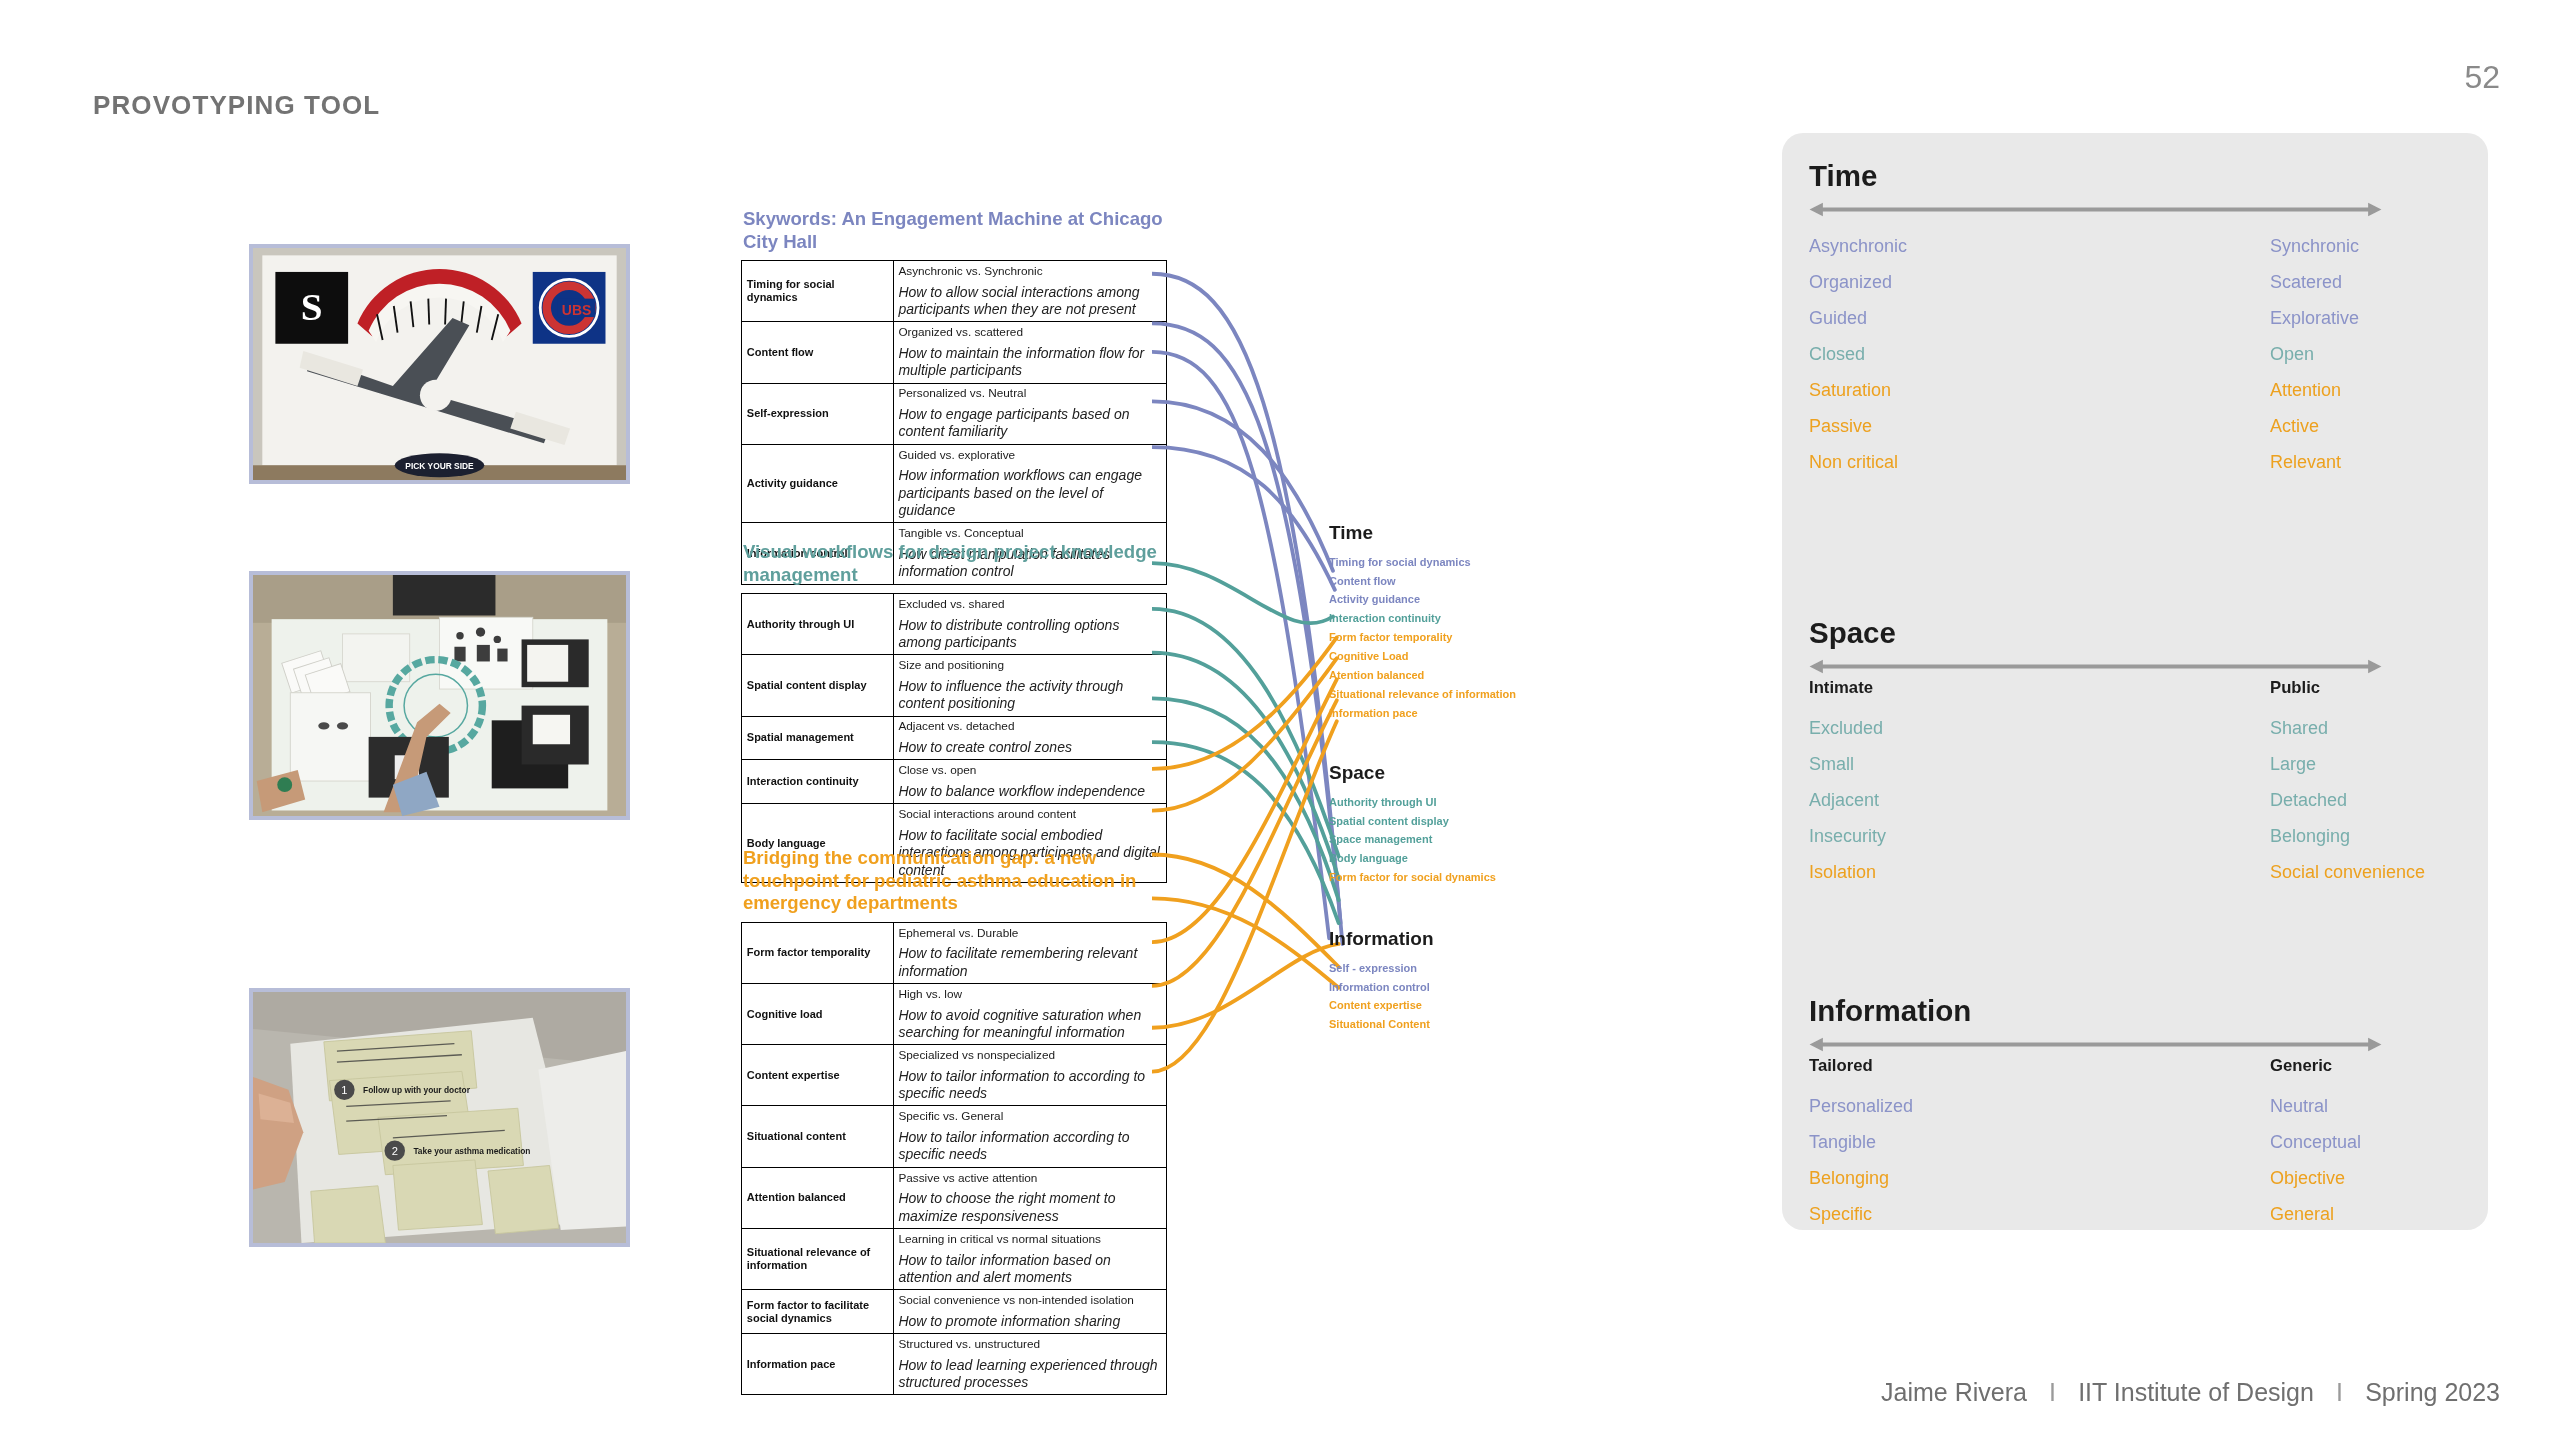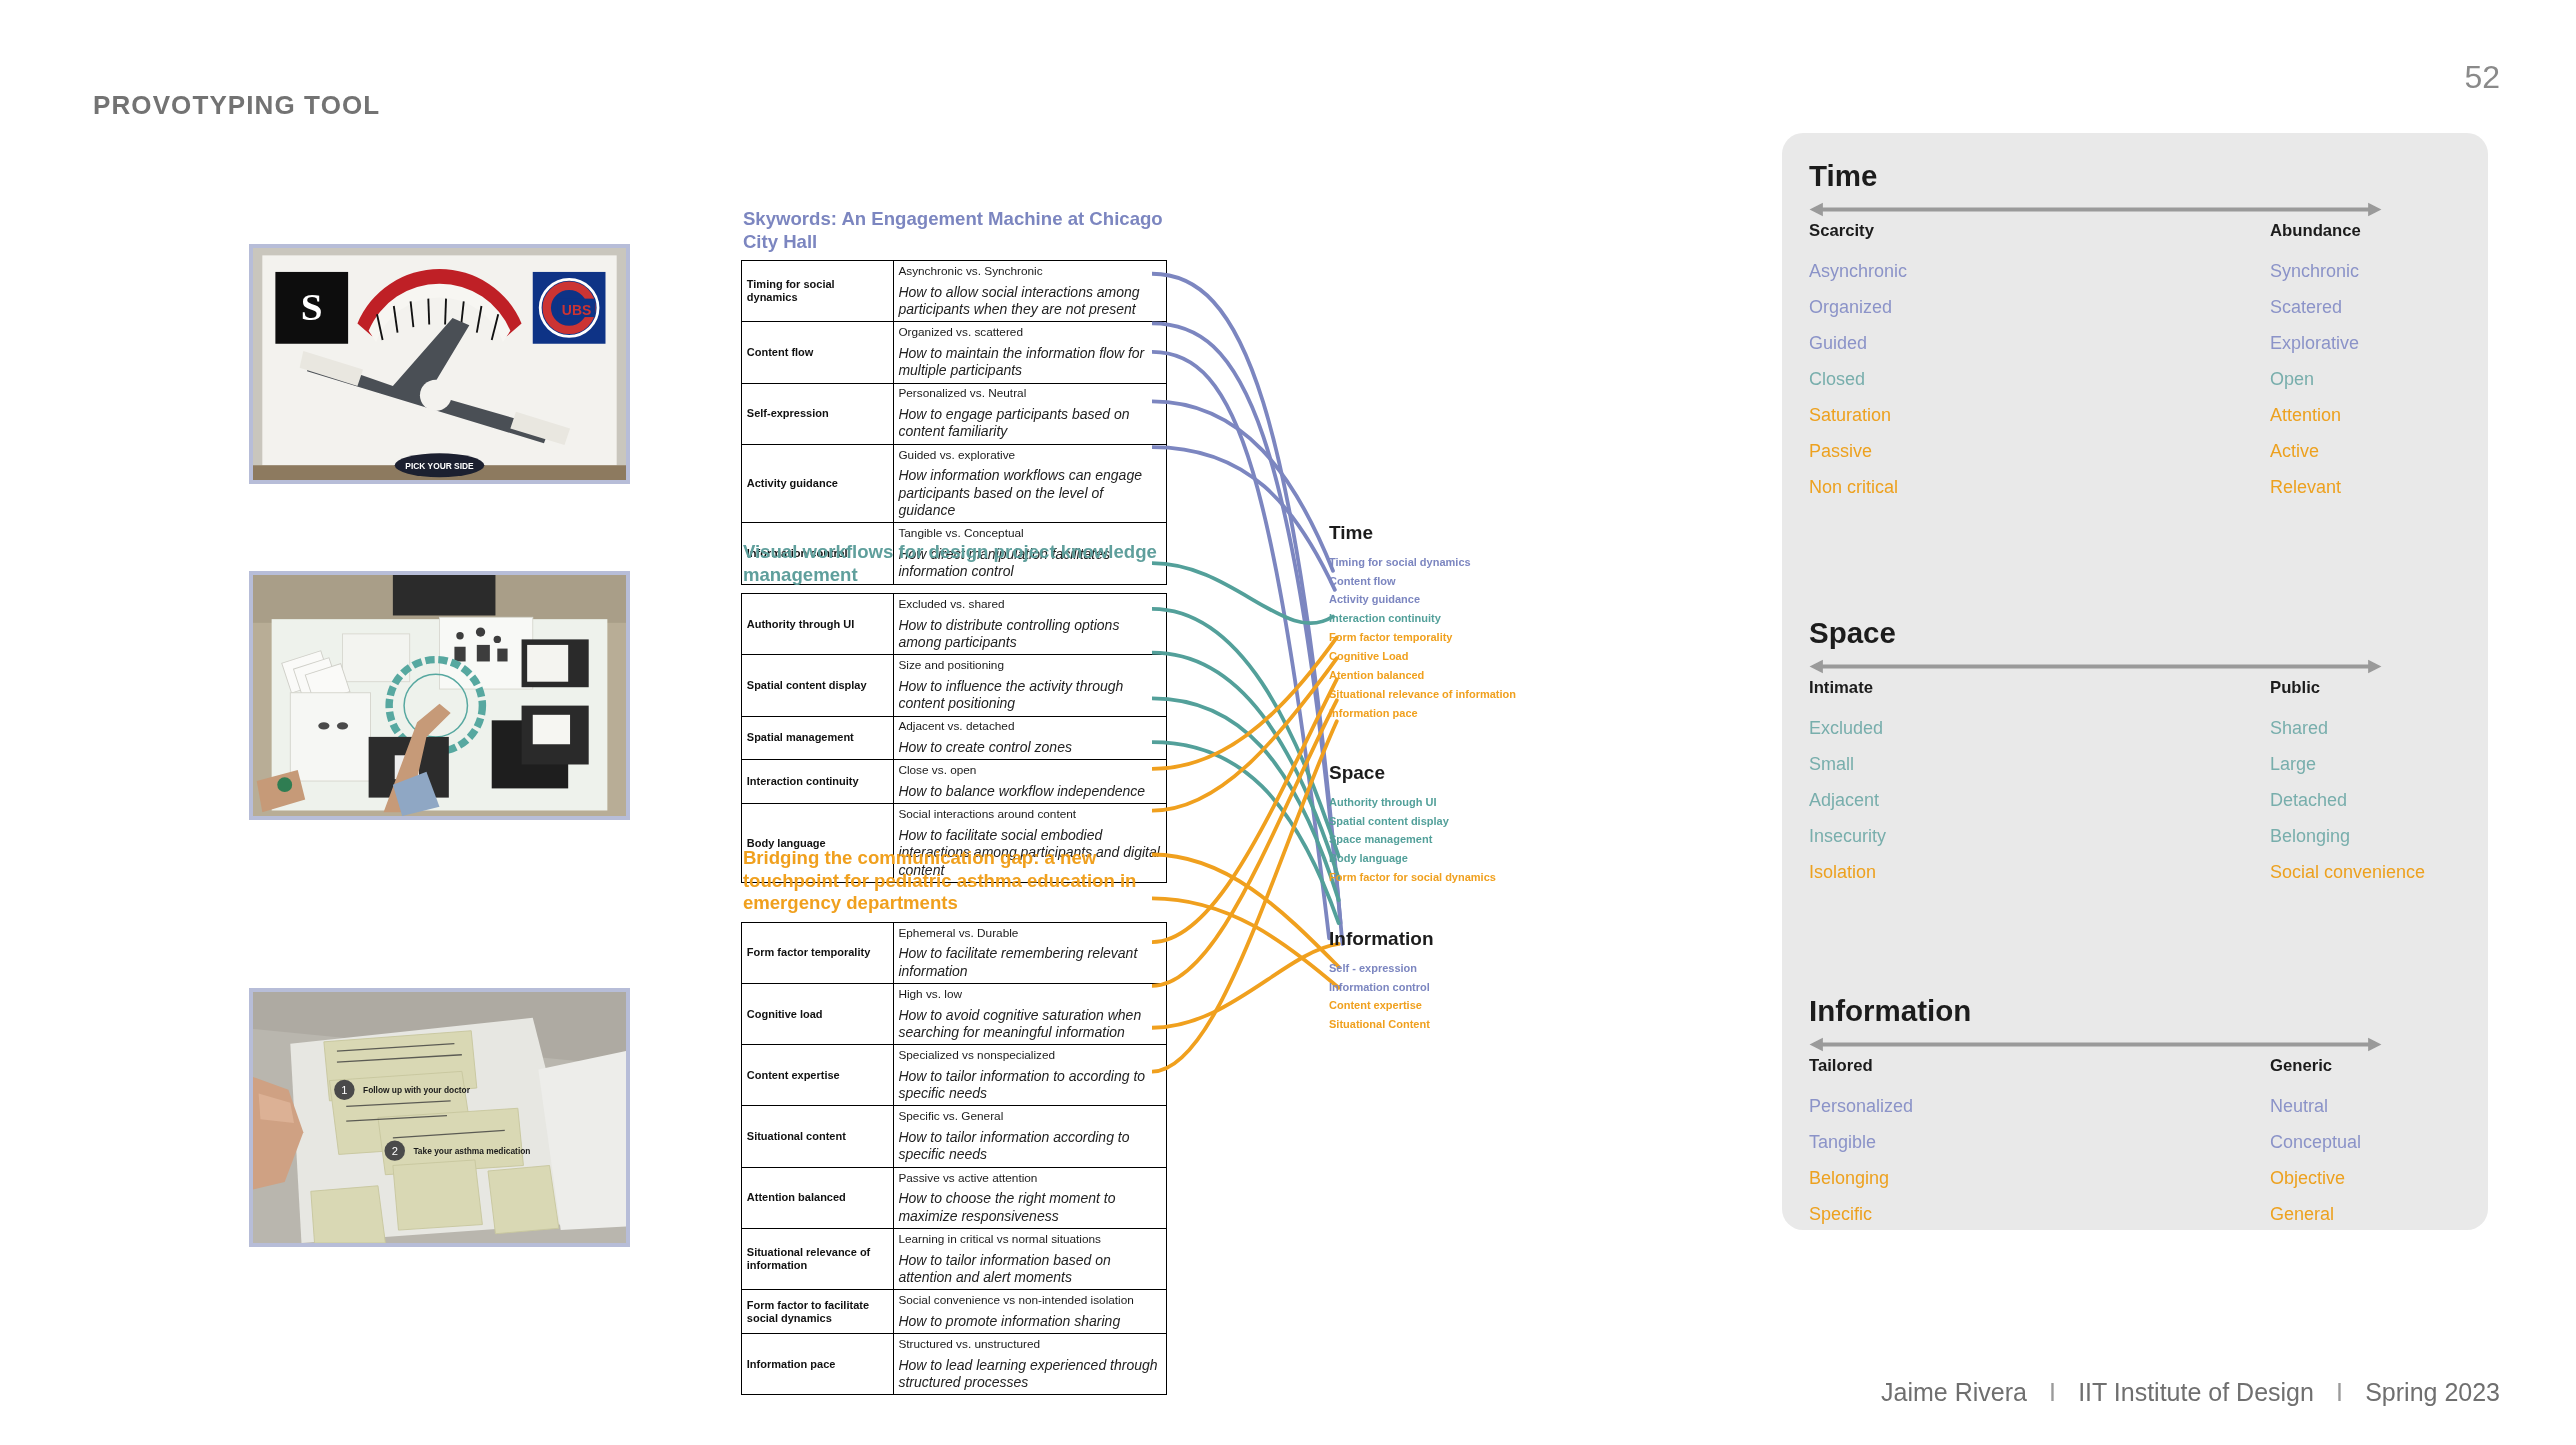--- a/index.html
+++ b/index.html
@@ -446,24 +446,20 @@
 
     <div class="fw-section" id="fw-time">
       <div class="fw-title">Time</div>
       <div class="axis-wrap">
         <svg width="573" height="19" viewBox="0 0 602 20">
           <line x1="10" y1="10" x2="592" y2="10" stroke="#9a9a9a" stroke-width="4"></line>
           <polygon points="0,10 14,3 14,17" fill="#9a9a9a"></polygon>
           <polygon points="602,10 588,3 588,17" fill="#9a9a9a"></polygon>
         </svg>
       </div>
-      <div class="pole-row">
-        <span class="pole-left">Scarcity</span>
-        <span class="pole-right">Abundance</span>
-      </div>
       <div class="pairs">
         <div class="pair-row">
             <span class="pair-left p-purple">Asynchronic</span>
             <span class="pair-right p-purple">Synchronic</span>
           </div>
         <div class="pair-row">
             <span class="pair-left p-purple">Organized</span>
             <span class="pair-right p-purple">Scatered</span>
           </div>
         <div class="pair-row">

